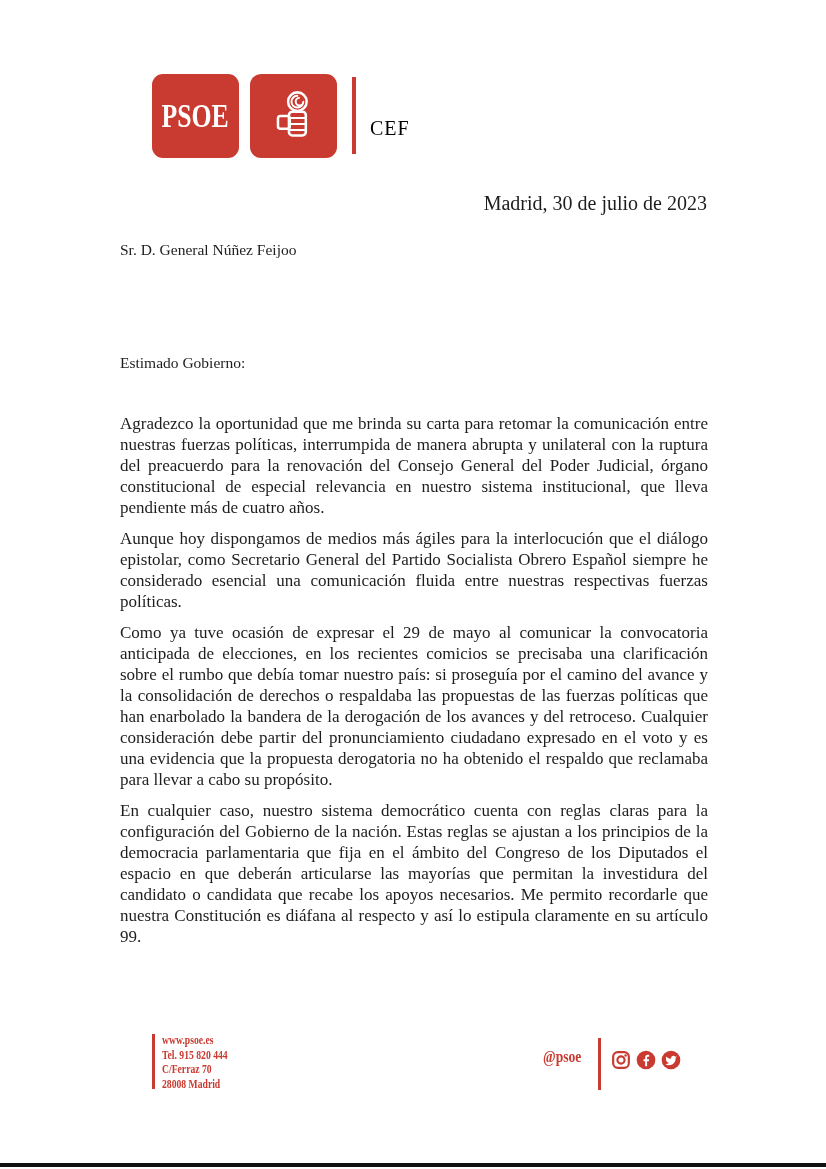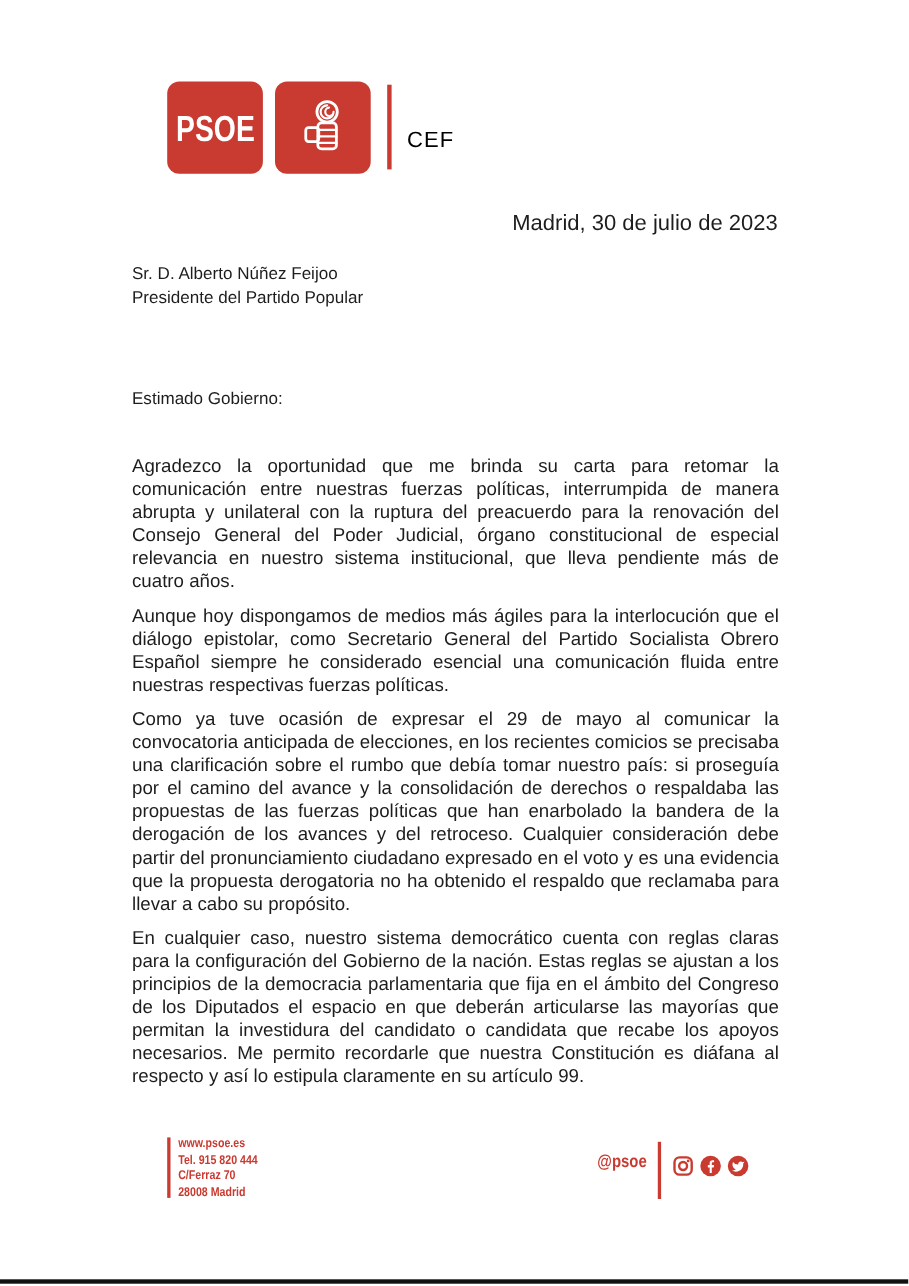--- a/index.html
+++ b/index.html
@@ -8,20 +8,21 @@
     --bottom-bar:#111111;
   }
   html,body{margin:0;padding:0;background:#ffffff;}
   body{font-family:"Liberation Sans","DejaVu Sans",sans-serif;color:var(--text-color);}
   .page{
     position:relative;
     width:826px;height:1169px;
     background:#ffffff;
     overflow:hidden;
     margin:0 auto;
+    font-family:Liberation Serif, serif;
   }
 
   
   .logo-sq{
     position:absolute;
     width:87px;height:84px;
     background:var(--brand-red);
     border-radius:11px;
     display:flex;align-items:center;justify-content:center;
   }
@@ -117,22 +118,21 @@
       </g>
     </svg>
   </div>
 
   <div class="logo-divider"></div>
   <div class="cef-label">CEF</div>
 
   <div class="date-line">Madrid, 30 de julio de 2023</div>
 
   <div class="recipient">
-    <div>Sr. D. Alberto Núñez Feijoo</div>
-    <div>Presidente del Partido Popular</div>
+    <div>Sr. D. General Núñez Feijoo</div>
   </div>
 
   <div class="salutation">Estimado Gobierno:</div>
 
   <div class="letter-body">
     <p>Agradezco la oportunidad que me brinda su carta para retomar la comunicación entre nuestras fuerzas políticas, interrumpida de manera abrupta y unilateral con la ruptura del preacuerdo para la renovación del Consejo General del Poder Judicial, órgano constitucional de especial relevancia en nuestro sistema institucional, que lleva pendiente más de cuatro años.</p>
     <p>Aunque hoy dispongamos de medios más ágiles para la interlocución que el diálogo epistolar, como Secretario General del Partido Socialista Obrero Español siempre he considerado esencial una comunicación fluida entre nuestras respectivas fuerzas políticas.</p>
     <p>Como ya tuve ocasión de expresar el 29 de mayo al comunicar la convocatoria anticipada de elecciones, en los recientes comicios se precisaba una clarificación sobre el rumbo que debía tomar nuestro país: si proseguía por el camino del avance y la consolidación de derechos o respaldaba las propuestas de las fuerzas políticas que han enarbolado la bandera de la derogación de los avances y del retroceso. Cualquier consideración debe partir del pronunciamiento ciudadano expresado en el voto y es una evidencia que la propuesta derogatoria no ha obtenido el respaldo que reclamaba para llevar a cabo su propósito.</p>
     <p>En cualquier caso, nuestro sistema democrático cuenta con reglas claras para la configuración del Gobierno de la nación. Estas reglas se ajustan a los principios de la democracia parlamentaria que fija en el ámbito del Congreso de los Diputados el espacio en que deberán articularse las mayorías que permitan la investidura del candidato o candidata que recabe los apoyos necesarios. Me permito recordarle que nuestra Constitución es diáfana al respecto y así lo estipula claramente en su artículo 99.</p>
   </div>

